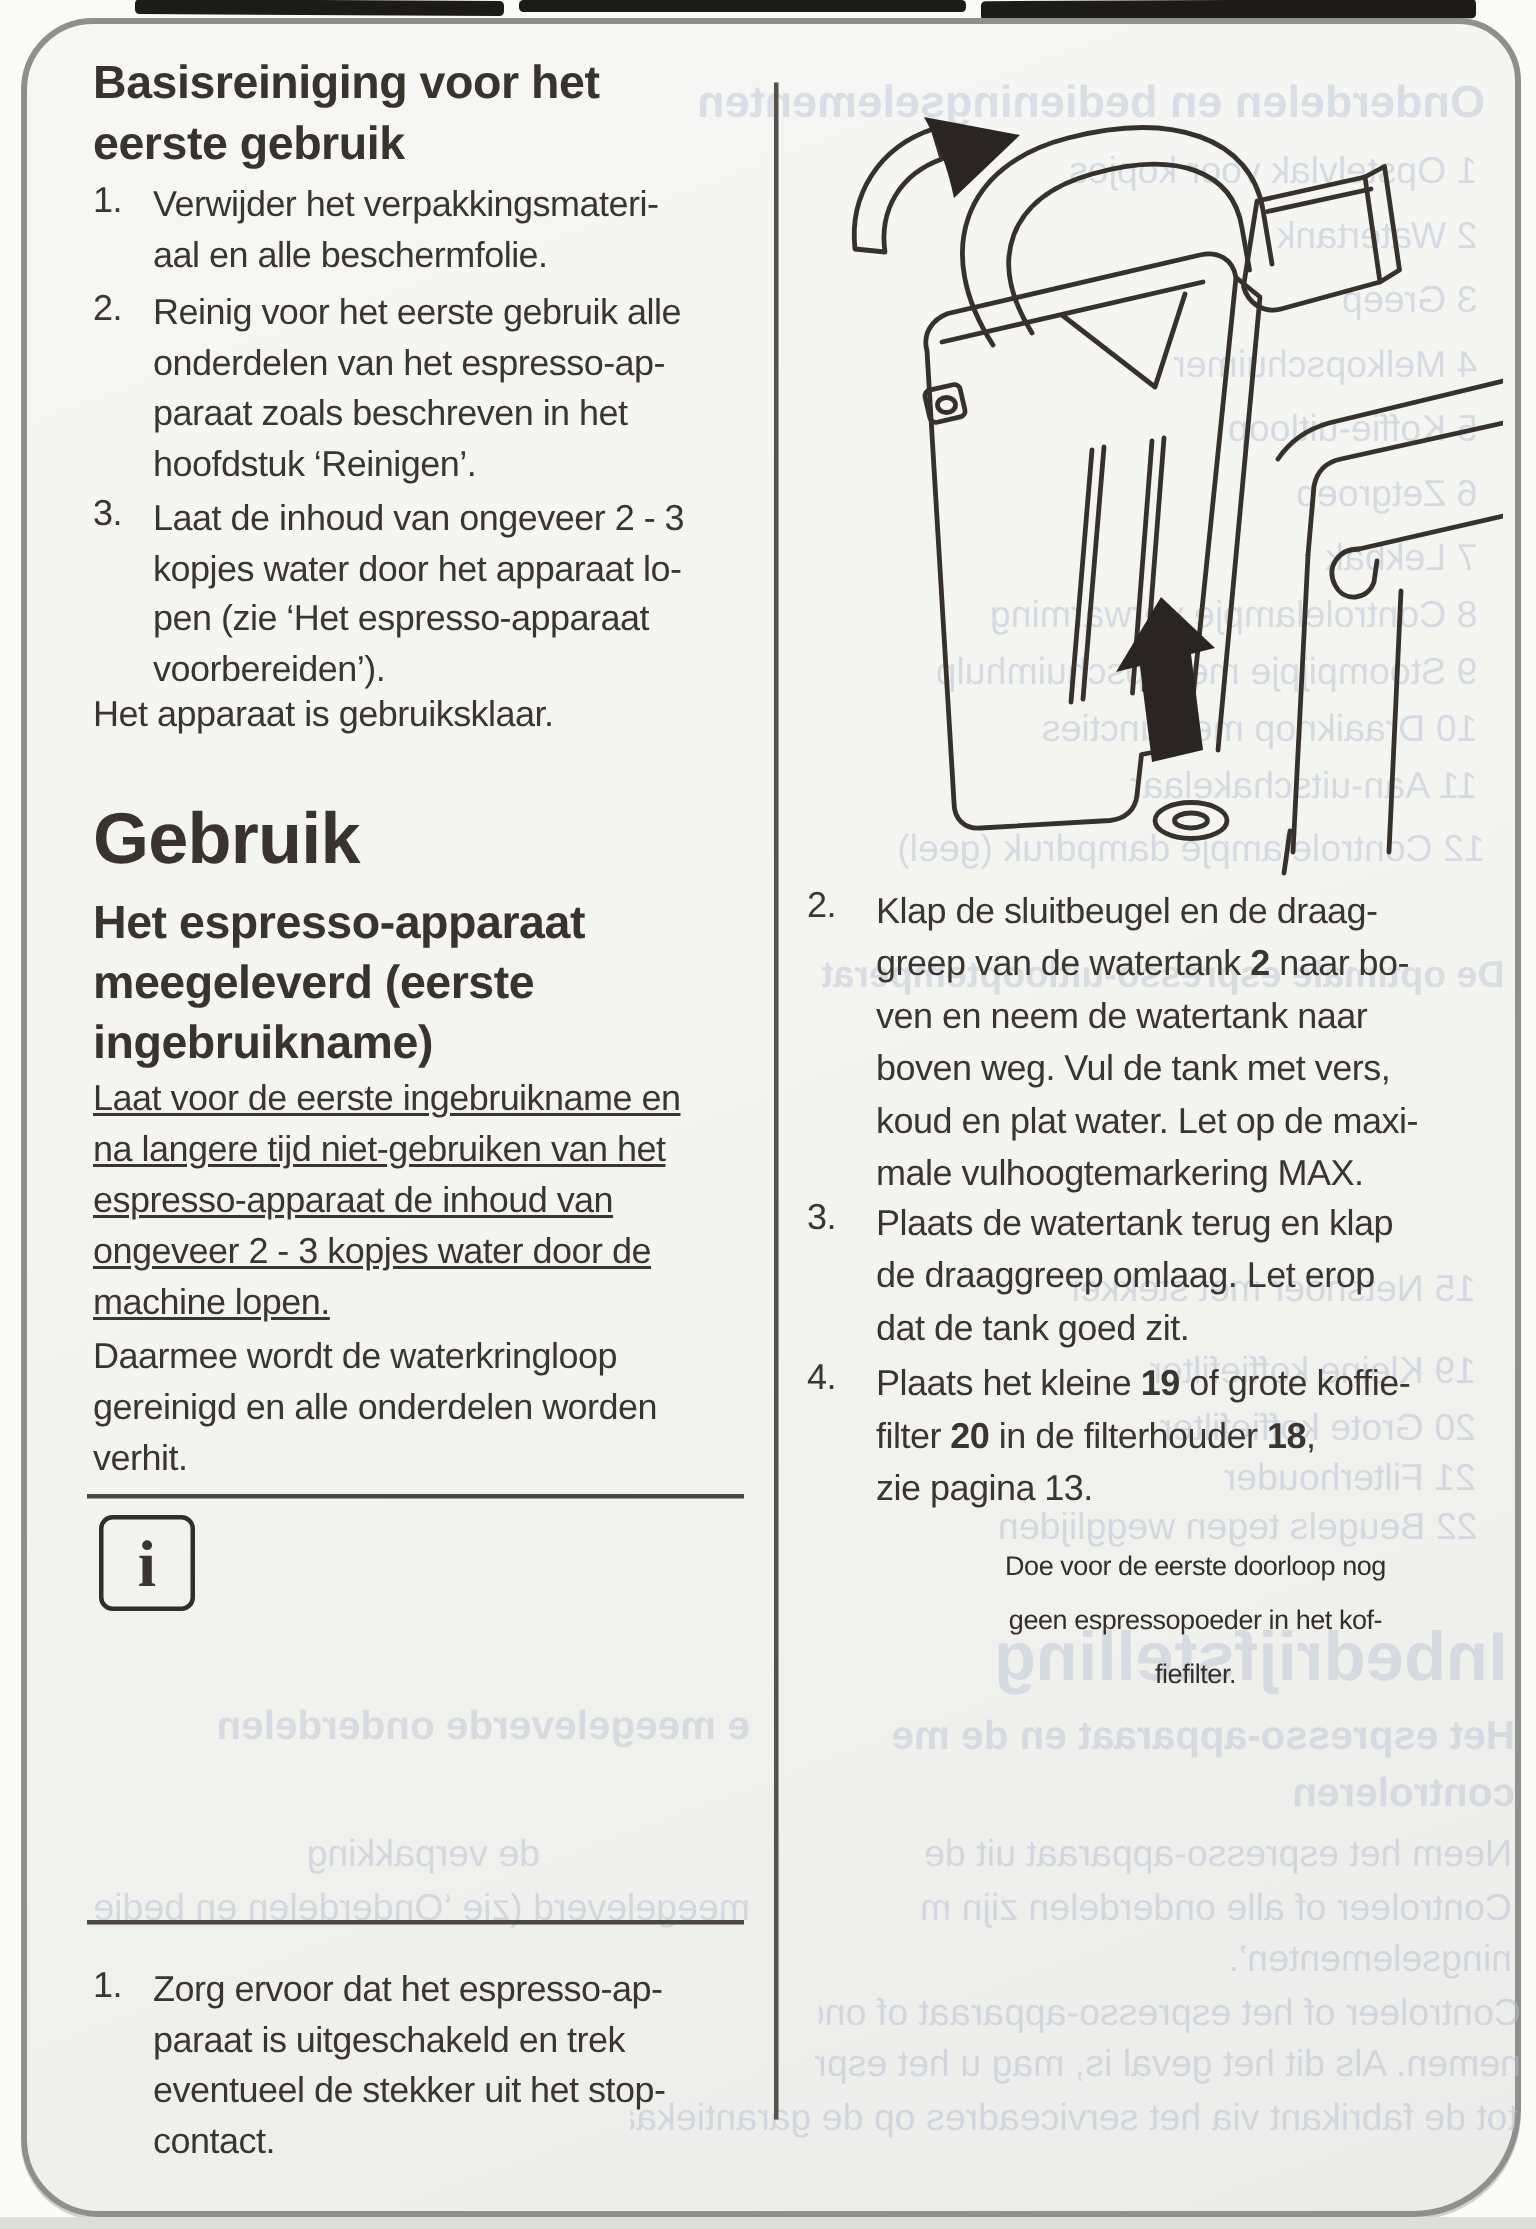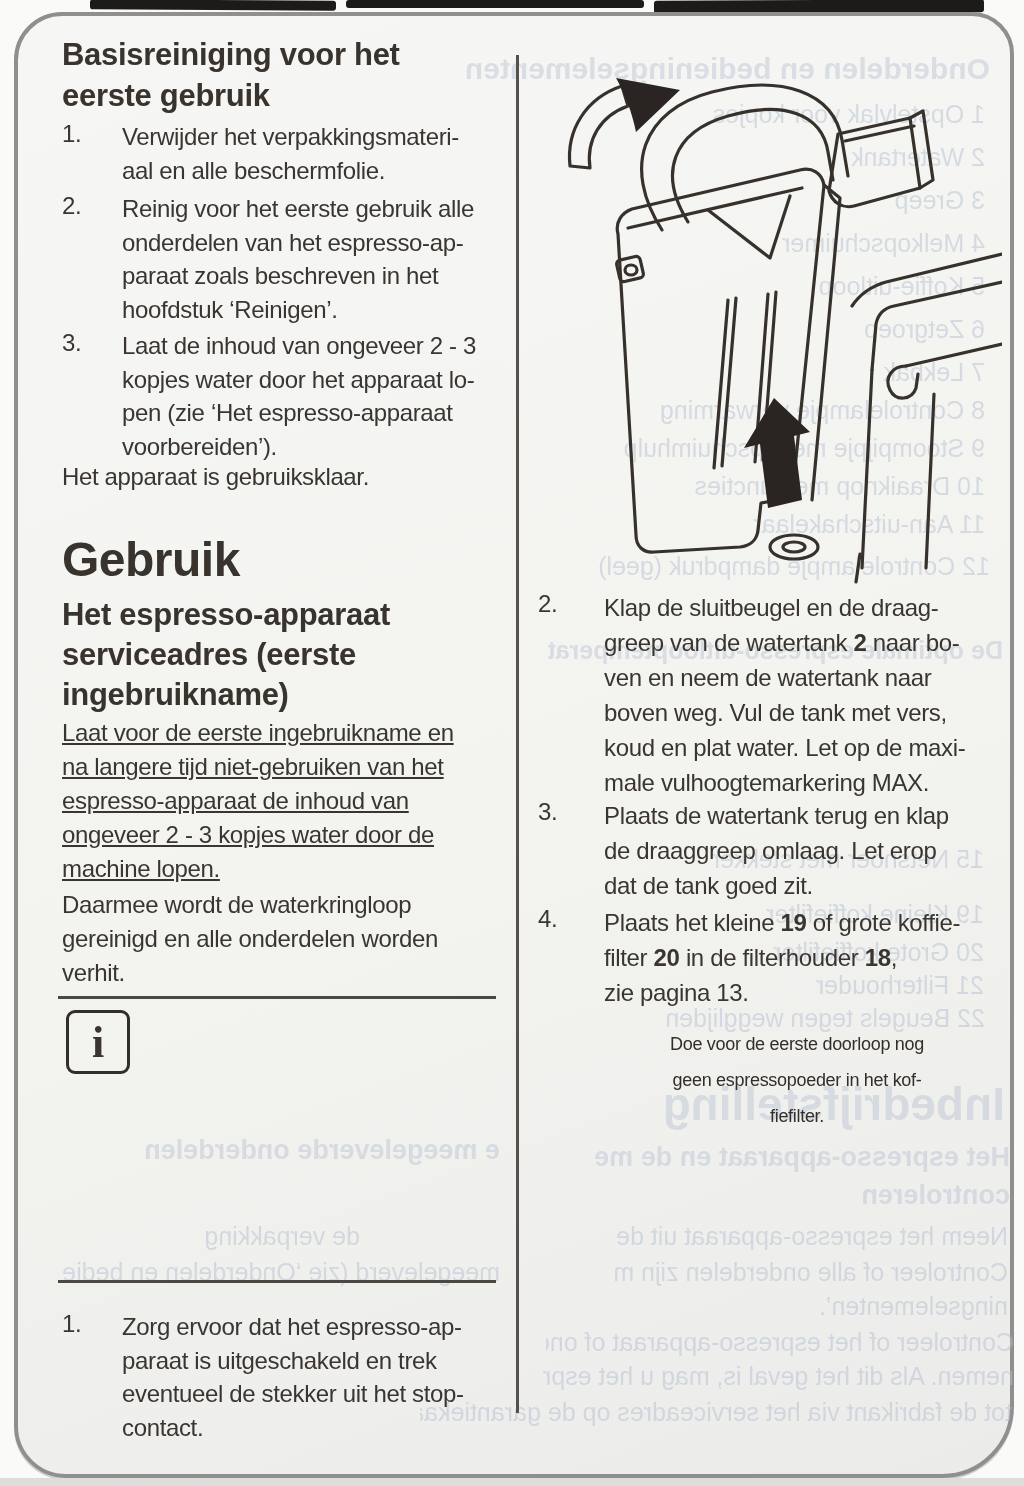--- a/index.html
+++ b/index.html
@@ -25,21 +25,21 @@
   
   .content{position:absolute;left:0;top:0;width:944px;height:1486px;z-index:2;}
   .h1{position:absolute;font-size:48px;font-weight:bold;letter-spacing:-.5px;color:#39332d;margin-top:20px;}
   .h2{position:absolute;font-size:31px;font-weight:bold;line-height:40px;letter-spacing:-.3px;
       white-space:pre-line;color:#39332d;}
   .body-text{font-size:24px;line-height:33.5px;letter-spacing:-.35px;white-space:pre-line;}
   .rbody{line-height:35px;}
   .para{position:absolute;width:450px;}
   .step{position:absolute;}
   .num{position:absolute;left:0;top:0;font-size:24px;letter-spacing:-.35px;}
-  .stext{position:absolute;left:40px;top:0;width:410px;margin-left:20px;}
+  .stext{position:absolute;left:40px;top:0;width:410px;}
   .rcol .stext{left:46px;width:424px;}
   .rule{position:absolute;left:58px;width:438px;height:2.5px;background:var(--rule);}
   .info-icon{position:absolute;left:66px;top:1010px;width:58px;height:58px;
     border:3.5px solid #332e29;border-radius:9px;display:flex;align-items:center;justify-content:center;
     font-family:"Liberation Serif",serif;font-weight:bold;font-size:44px;color:#2c2짧823;background:transparent;}
   .info-text{position:absolute;left:170px;top:1007px;width:344px;line-height:33px;}
   .boldnote{position:absolute;left:584px;top:1026px;width:426px;font-weight:normal;
     font-size:18px;line-height:36px;letter-spacing:-.3px;white-space:pre-line;color:#332e29;text-align:center;}
   svg .ln{fill:none;stroke:#37312b;stroke-width:3.2;stroke-linejoin:round;stroke-linecap:round;}
   svg .solid{fill:#2a2522;stroke:none;}
@@ -107,21 +107,21 @@
     <div class="step" style="left:62px;top:329px;width:452px;">
       <span class="num">3.</span>
       <div class="stext body-text">Laat de inhoud van ongeveer 2 - 3<br>kopjes water door het apparaat lo-<br>pen (zie ‘Het espresso-apparaat<br>voorbereiden’).</div>
     </div>
 
     <div class="para body-text" style="left:62px;top:460px;">Het apparaat is gebruiksklaar.</div>
 
     <div class="h1" style="left:62px;top:512px;">Gebruik</div>
 
     <div class="h2" style="left:62px;top:595px;width:452px;">Het espresso-apparaat
-serviceadres (eerste
+meegeleverd (eerste
 ingebruikname)</div>
 
     <div class="para body-text" style="left:62px;top:716px;line-height:34px;text-decoration:underline;">Laat voor de eerste ingebruikname en
 na langere tijd niet-gebruiken van het
 espresso-apparaat de inhoud van
 ongeveer 2 - 3 kopjes water door de
 machine lopen.</div>
     <div class="para body-text" style="left:62px;top:888px;line-height:34px;">Daarmee wordt de waterkringloop
 gereinigd en alle onderdelen worden
 verhit.</div>

